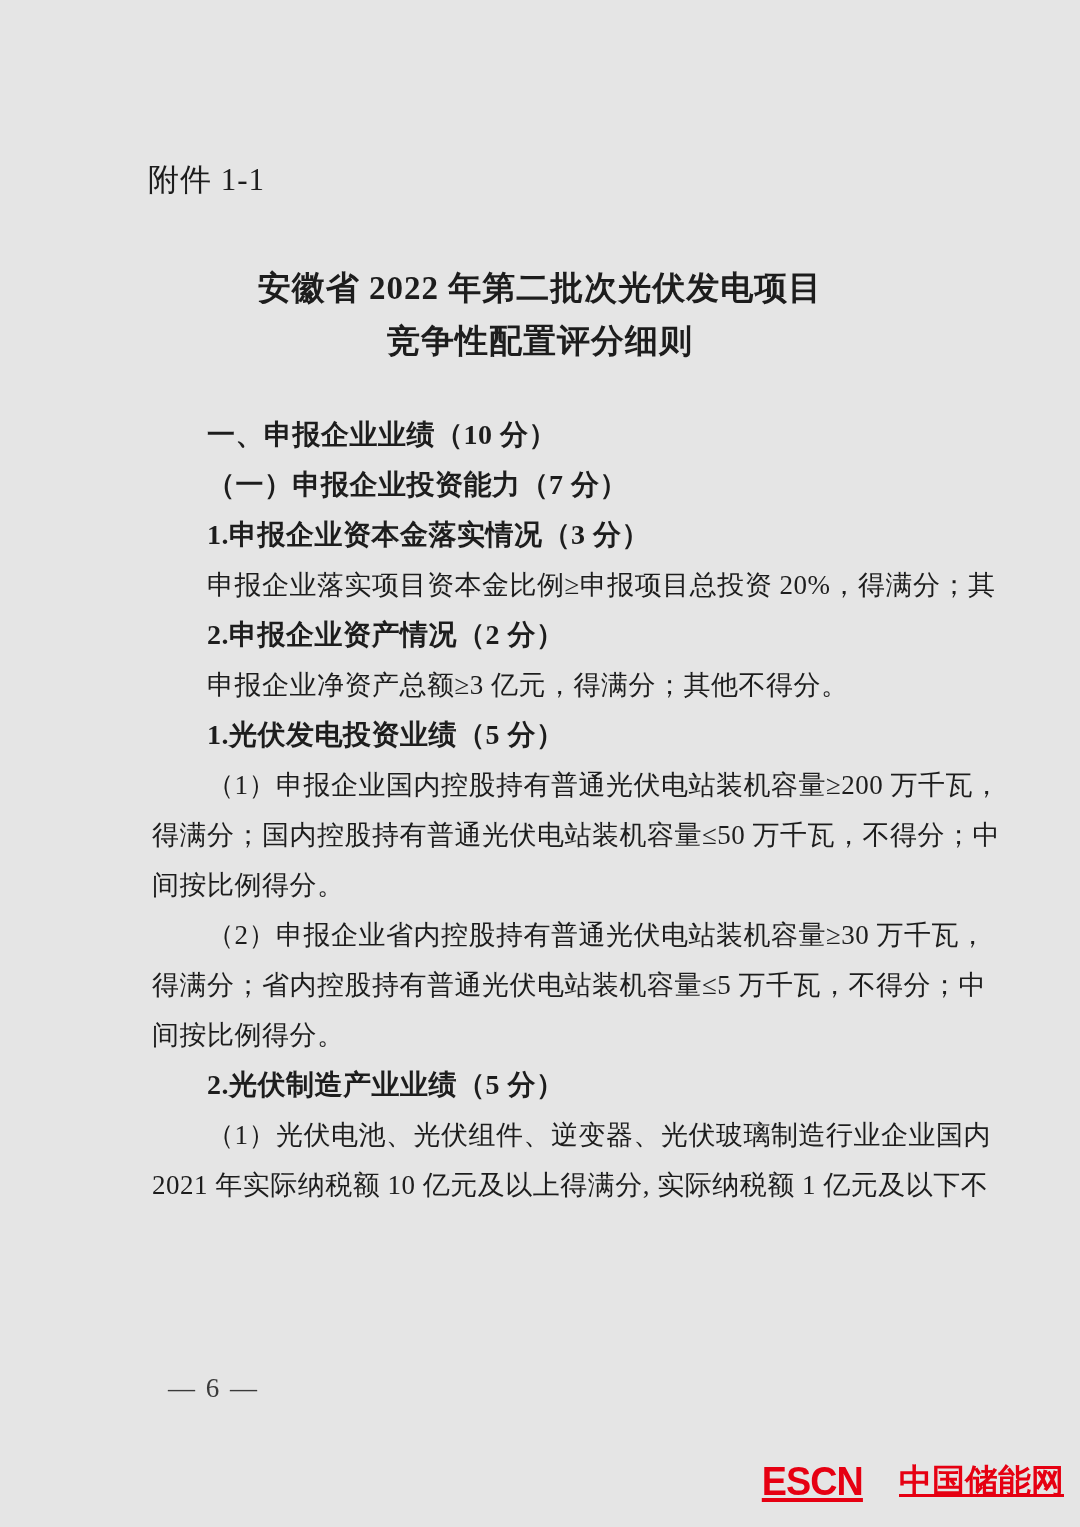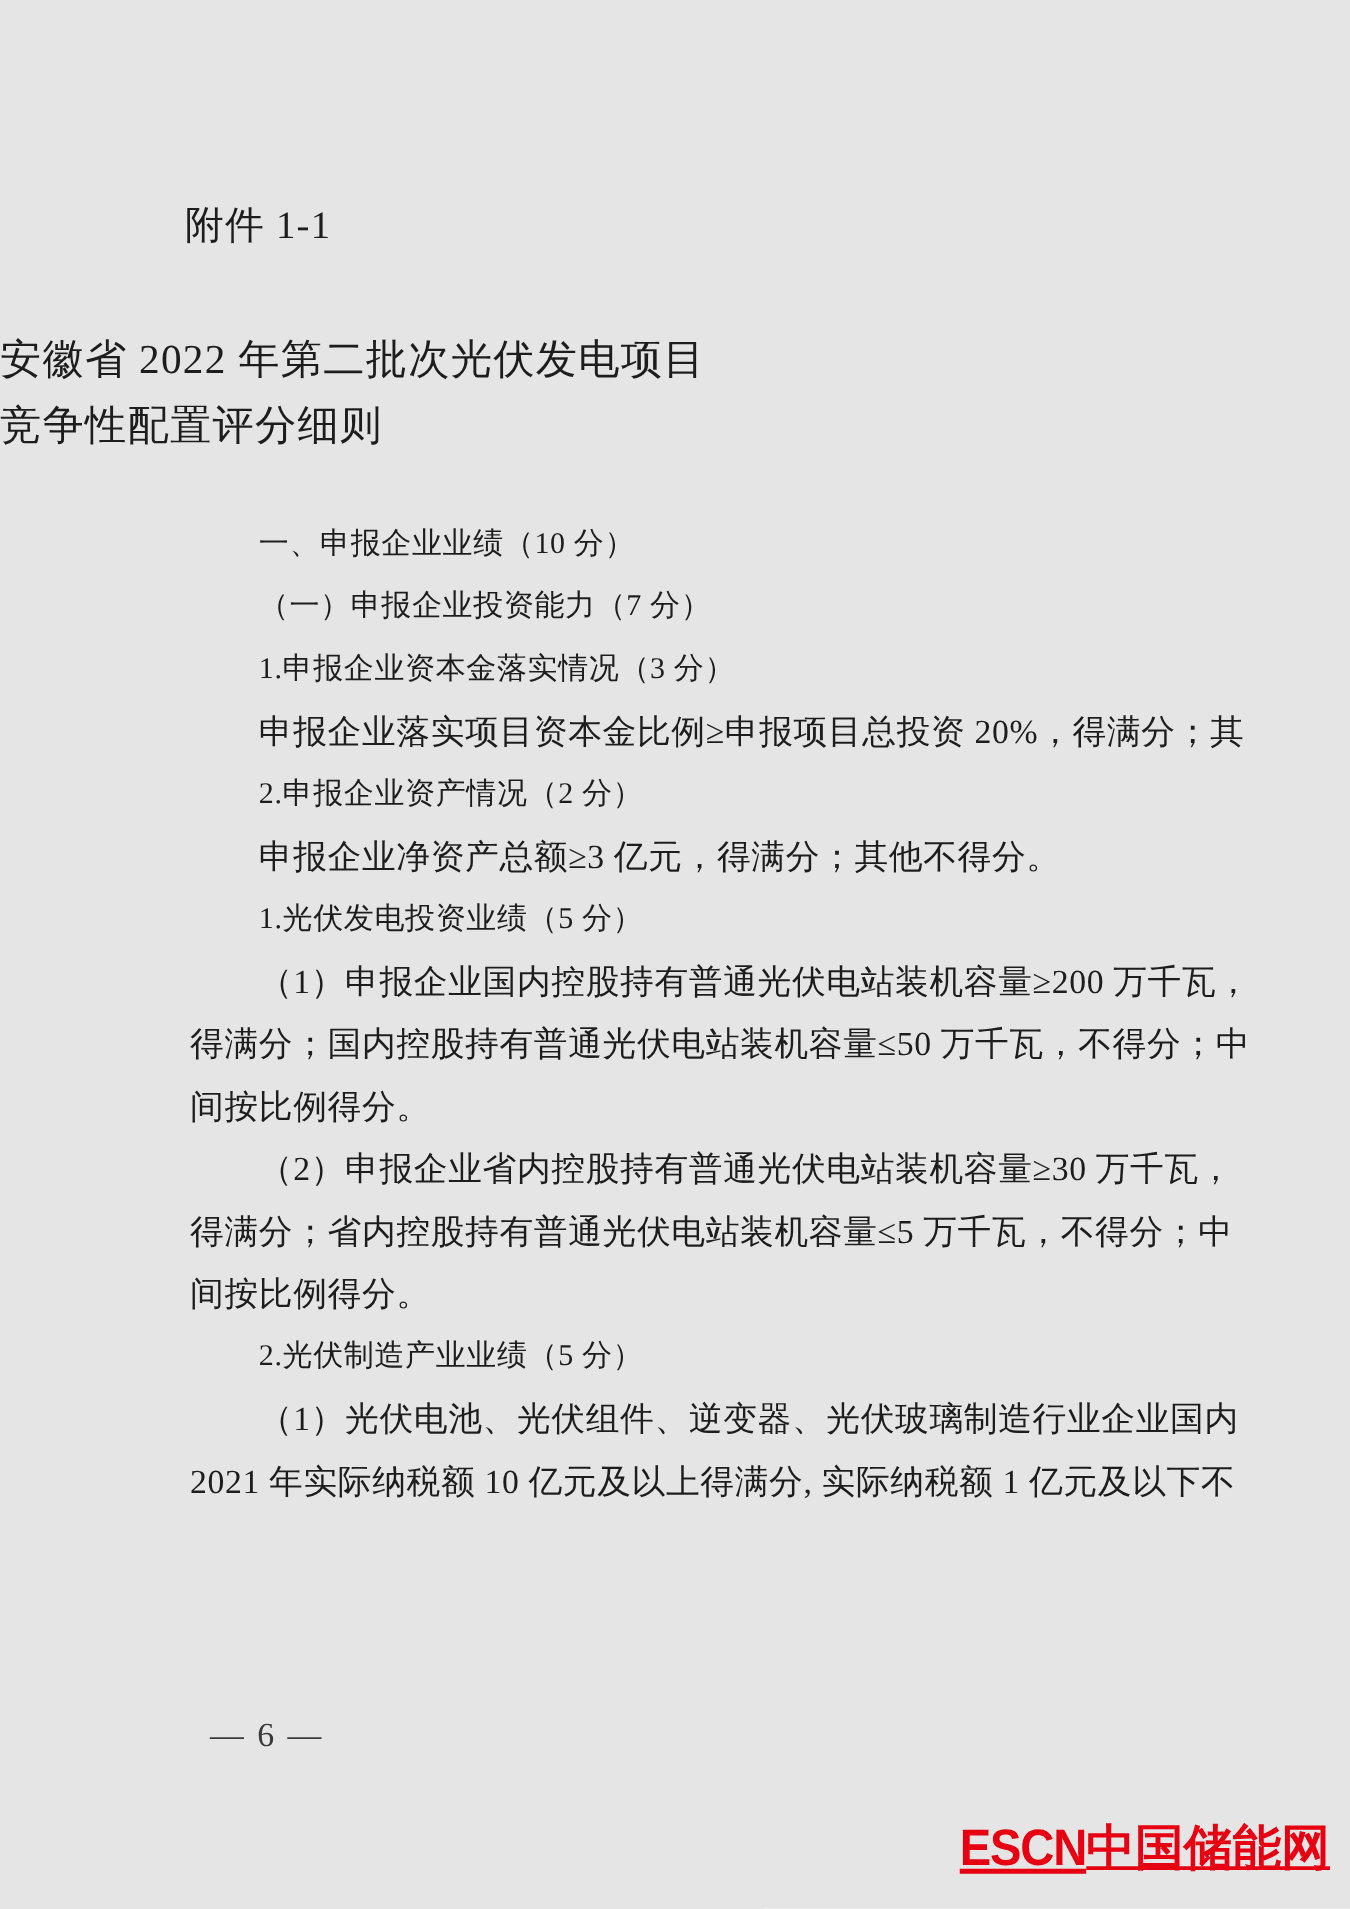--- a/index.html
+++ b/index.html
@@ -22,41 +22,42 @@
     top: 160px;
     font-size: 31px;
     line-height: 40px;
     letter-spacing: 1px;
   }
   .doc-title {
     position: absolute;
     left: 0;
     top: 262px;
     width: 100%;
-    font-weight: normal;
+    text-align: center;
+    font-weight: bold;
     font-size: 33px;
     line-height: 53px;
     letter-spacing: 1px;
   }
   .body-block {
     position: absolute;
     left: 152px;
     top: 410px;
     width: 782px;
   }
   .doc-line {
     height: 50px;
     line-height: 50px;
     font-size: 27px;
     white-space: nowrap;
     letter-spacing: 0.5px;
   }
   .doc-line.heading {
-    font-weight: normal;
-    font-size: 24px;
+    font-weight: bold;
+    font-size: 28px;
   }
   .doc-line.indent {
     padding-left: 55px;
   }
   .page-number {
     position: absolute;
     left: 168px;
     top: 1368px;
     font-size: 27px;
     line-height: 40px;
@@ -76,22 +77,23 @@
   }
   .watermark .logo-en {
     font-size: 41px;
     font-weight: 900;
     letter-spacing: -1px;
     display: inline-block;
     transform: scaleX(0.92);
     transform-origin: right center;
   }
   .watermark .logo-cn {
-    font-size: 39px;
+    font-size: 33px;
     letter-spacing: 0px;
+    margin-left: 36px;
   }
 </style>
 </head>
 <body>
 
 <div class="page">
 
   <div class="attachment-label">附件 1-1</div>
 
   <div class="doc-title">

